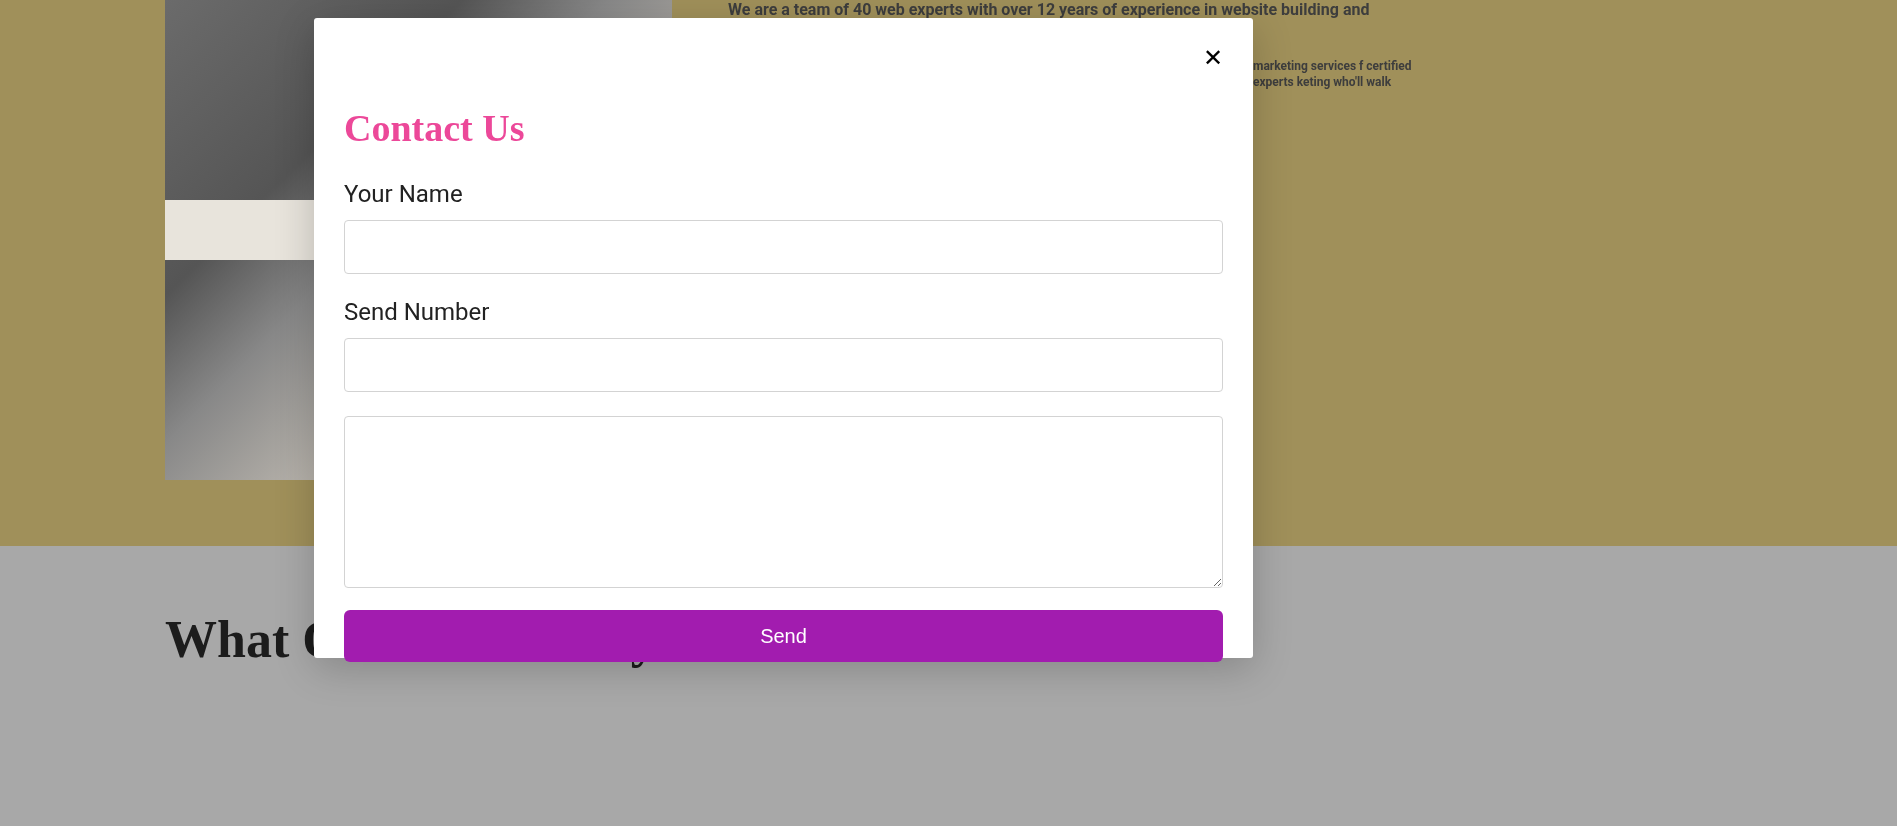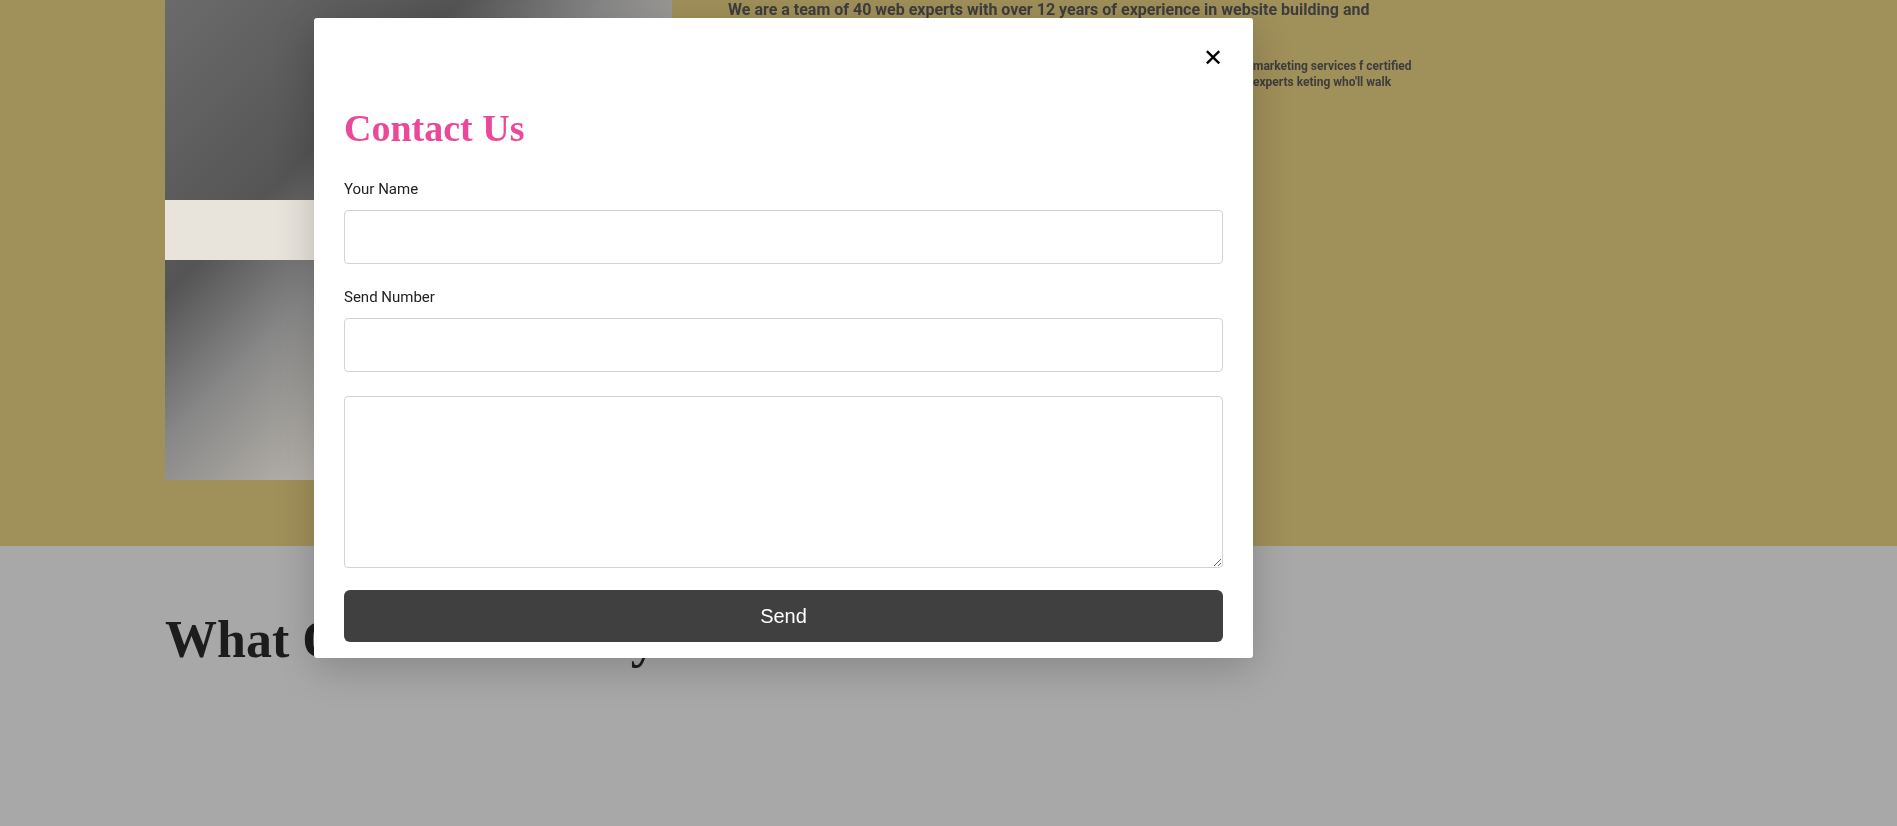--- a/index.html
+++ b/index.html
@@ -116,21 +116,21 @@
     .modal-title {
       font-family: Georgia, 'Times New Roman', serif;
       font-weight: 700;
       font-size: 38px;
       color: #ec4899;
       margin-top: 58px;
       margin-bottom: 30px;
     }
 
     .form-label {
-      font-size: 15px;
+      font-size: 24px;
       color: #222;
       margin-bottom: 12px;
     }
 
     .form-input {
       width: 100%;
       height: 54px;
       border: 1px solid #d3d3d3;
       border-radius: 4px;
       padding: 6px 12px;
@@ -147,21 +147,21 @@
       padding: 10px 12px;
       font-size: 16px;
       resize: vertical;
       margin-bottom: 18px;
       font-family: inherit;
     }
 
     .submit-btn {
       width: 100%;
       height: 52px;
-      background: #404040;
+      background: #a21caf;
       color: #ffffff;
       border: none;
       border-radius: 6px;
       font-size: 20px;
       cursor: pointer;
     }
   </style>
 </head>
 <body>
 

